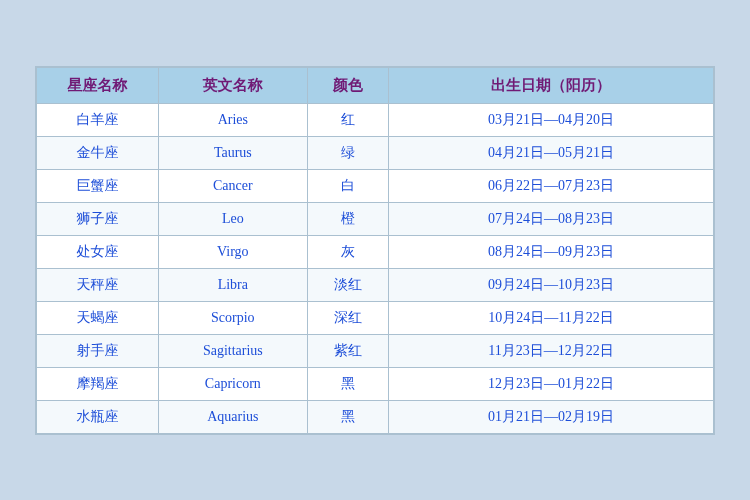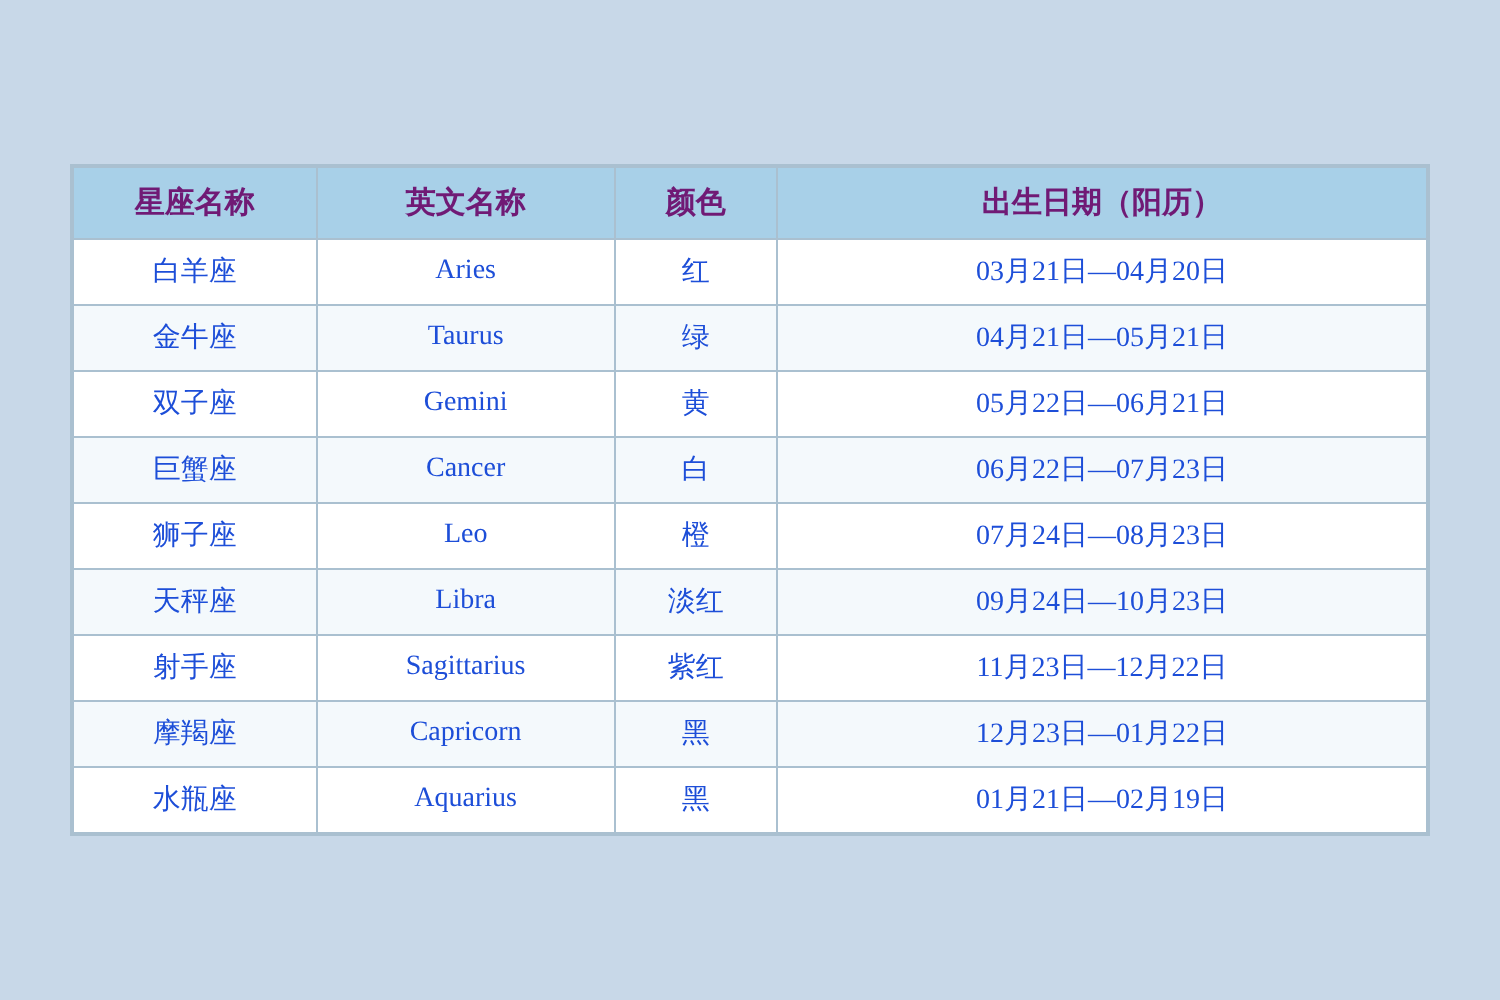--- a/index.html
+++ b/index.html
@@ -70,42 +70,48 @@
           <td>红</td>
           <td>03月21日—04月20日</td>
         </tr>
         <tr>
           <td>金牛座</td>
           <td>Taurus</td>
           <td>绿</td>
           <td>04月21日—05月21日</td>
         </tr>
         <tr>
-          <td>双子座</td>
-          <td>Gemini</td>
-          <td>黄</td>
-          <td>05月22日—06月21日</td>
-        </tr>
-        <tr>
           <td>巨蟹座</td>
           <td>Cancer</td>
           <td>白</td>
           <td>06月22日—07月23日</td>
         </tr>
         <tr>
           <td>狮子座</td>
           <td>Leo</td>
           <td>橙</td>
           <td>07月24日—08月23日</td>
         </tr>
         <tr>
+          <td>处女座</td>
+          <td>Virgo</td>
+          <td>灰</td>
+          <td>08月24日—09月23日</td>
+        </tr>
+        <tr>
           <td>天秤座</td>
           <td>Libra</td>
           <td>淡红</td>
           <td>09月24日—10月23日</td>
+        </tr>
+        <tr>
+          <td>天蝎座</td>
+          <td>Scorpio</td>
+          <td>深红</td>
+          <td>10月24日—11月22日</td>
         </tr>
         <tr>
           <td>射手座</td>
           <td>Sagittarius</td>
           <td>紫红</td>
           <td>11月23日—12月22日</td>
         </tr>
         <tr>
           <td>摩羯座</td>
           <td>Capricorn</td>

